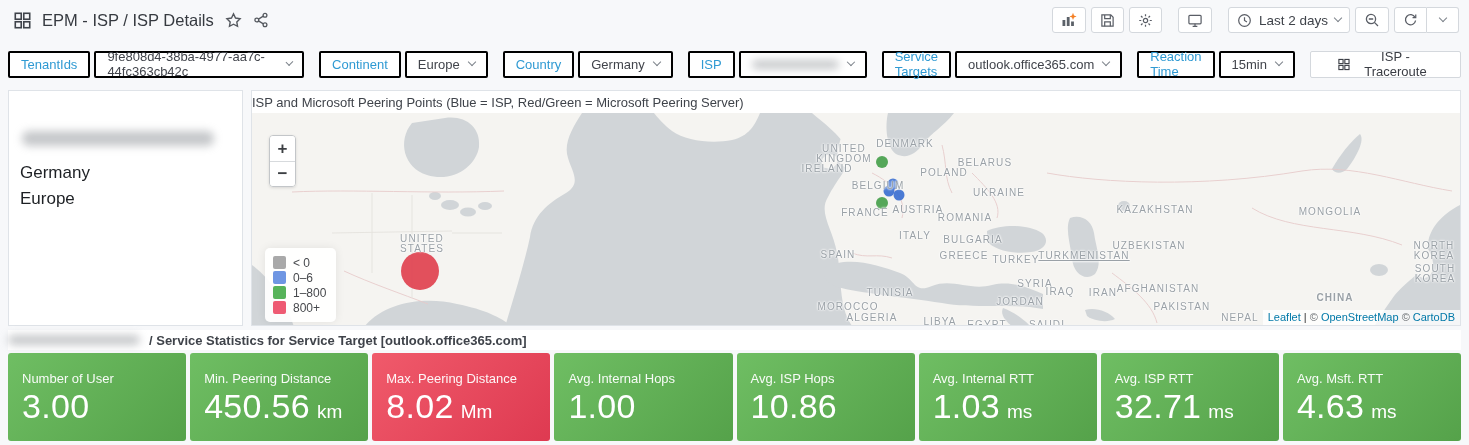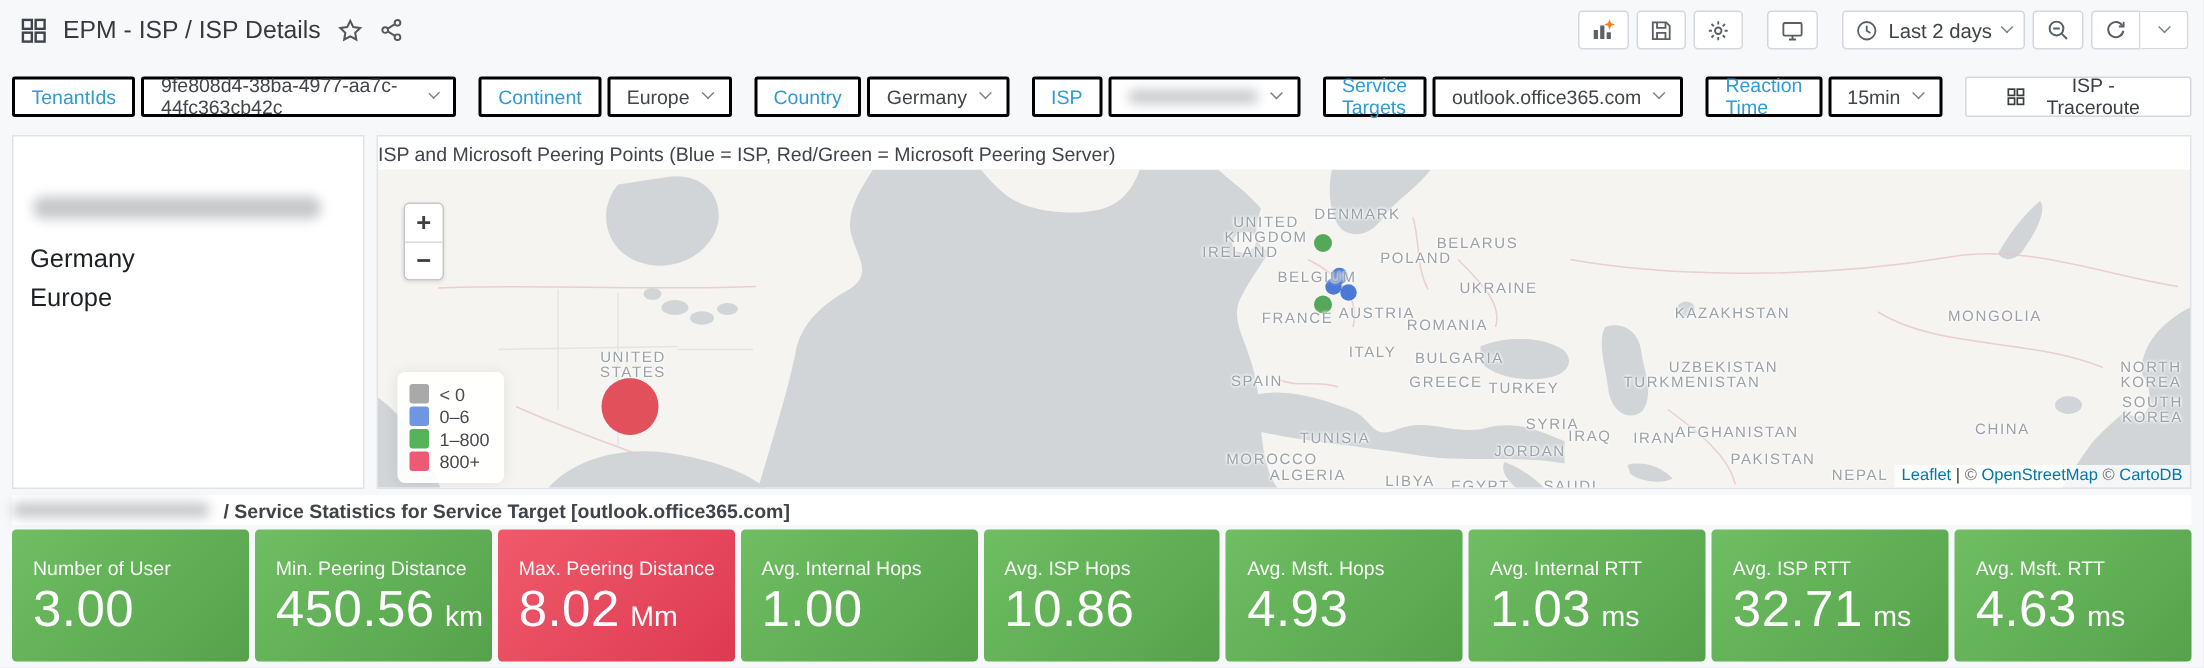--- a/index.html
+++ b/index.html
@@ -326,24 +326,24 @@
             <span class="country-label" style="left: 747px; top: 80px;">UKRAINE</span>
             <span class="country-label" style="left: 613px; top: 100px;">FRANCE</span>
             <span class="country-label" style="left: 666px; top: 97px;">AUSTRIA</span>
             <span class="country-label" style="left: 713px; top: 105px;">ROMANIA</span>
             <span class="country-label" style="left: 663px; top: 123px;">ITALY</span>
             <span class="country-label" style="left: 721px; top: 127px;">BULGARIA</span>
             <span class="country-label" style="left: 586px; top: 142px;">SPAIN</span>
             <span class="country-label" style="left: 712px; top: 143px;">GREECE</span>
             <span class="country-label" style="left: 764px; top: 147px;">TURKEY</span>
             <span class="country-label" style="left: 897px; top: 133px;">UZBEKISTAN</span>
-            <span class="country-label" style="left: 876px; top: 143px;">TURKMENISTAN</span>
+            <span class="country-label" style="left: 832px; top: 143px; text-decoration: underline;">TURKMENISTAN</span>
             <span class="country-label" style="left: 903px; top: 97px;">KAZAKHSTAN</span>
             <span class="country-label" style="left: 1078px; top: 99px;">MONGOLIA</span>
-            <span class="country-label" style="left: 1083px; top: 174px;">CHINA</span>
+            <span class="country-label" style="left: 1083px; top: 185px; font-weight: bold;">CHINA</span>
             <span class="country-label" style="left: 1182px; top: 138px;">NORTH
 KOREA</span>
             <span class="country-label" style="left: 1183px; top: 161px;">SOUTH
 KOREA</span>
             <span class="country-label" style="left: 638px; top: 180px;">TUNISIA</span>
             <span class="country-label" style="left: 596px; top: 194px;">MOROCCO</span>
             <span class="country-label" style="left: 620px; top: 205px;">ALGERIA</span>
             <span class="country-label" style="left: 688px; top: 209px;">LIBYA</span>
             <span class="country-label" style="left: 735px; top: 212px;">EGYPT</span>
             <span class="country-label" style="left: 795px; top: 212px;">SAUDI</span>
@@ -427,27 +427,20 @@
         </div>
     </div>
     <div class="stat stat--green">
       <div class="stat-label">Avg. ISP Hops</div>
       <div class="stat-value-row">
           <span class="stat-value">10.86</span>
           <span class="stat-unit"></span>
         </div>
     </div>
     <div class="stat stat--green">
-      <div class="stat-label">Avg. Msft. Hops</div>
-      <div class="stat-value-row">
-          <span class="stat-value">4.93</span>
-          <span class="stat-unit"></span>
-        </div>
-    </div>
-    <div class="stat stat--green">
       <div class="stat-label">Avg. Internal RTT</div>
       <div class="stat-value-row">
           <span class="stat-value">1.03</span>
           <span class="stat-unit">ms</span>
         </div>
     </div>
     <div class="stat stat--green">
       <div class="stat-label">Avg. ISP RTT</div>
       <div class="stat-value-row">
           <span class="stat-value">32.71</span>

